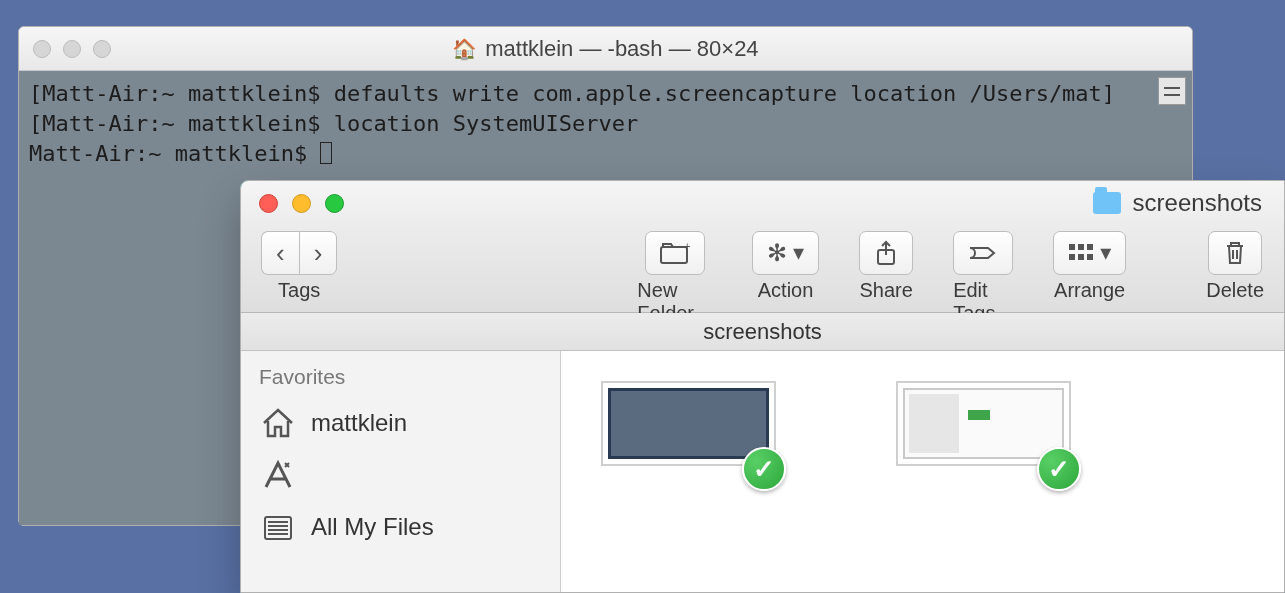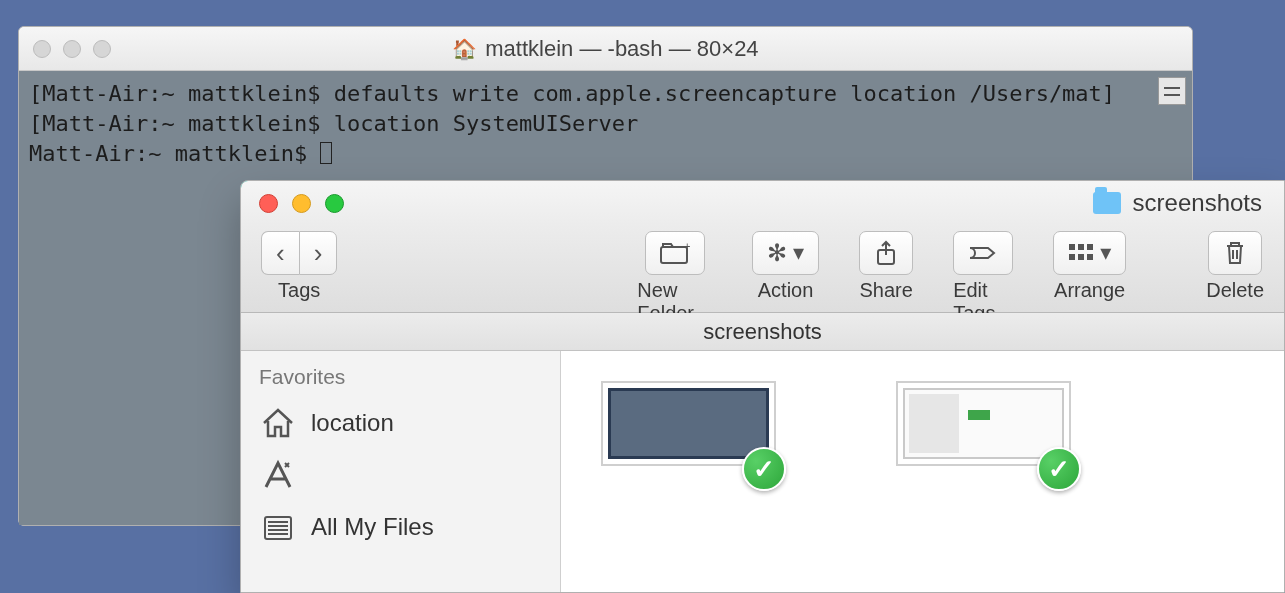--- a/index.html
+++ b/index.html
@@ -381,21 +381,21 @@
   <div class="finder-body">
     <div class="sidebar">
       <div class="sb-header">Favorites</div>
 
       <div class="sb-item">
         <span class="sb-icon">
           <svg class="house-svg" viewBox="0 0 36 36">
               <path d="M4 18 L18 5 L32 18 M8 16 v15 h7 v-9 h6 v9 h7 v-15" fill="none" stroke="#555" stroke-width="2.5"></path>
             </svg>
         </span>
-        <span>location</span>
+        <span>mattklein</span>
       </div>
 
       <div class="sb-item">
         <span class="sb-icon">
           <svg class="app-svg" viewBox="0 0 36 36">
               <path d="M6 30 L18 6 L30 30 M11 22 h14" fill="none" stroke="#555" stroke-width="3"></path>
               <path d="M25 10 l4 -4 m0 4 l-4 -4" stroke="#555" stroke-width="2"></path>
             </svg>
         </span>
       </div>

